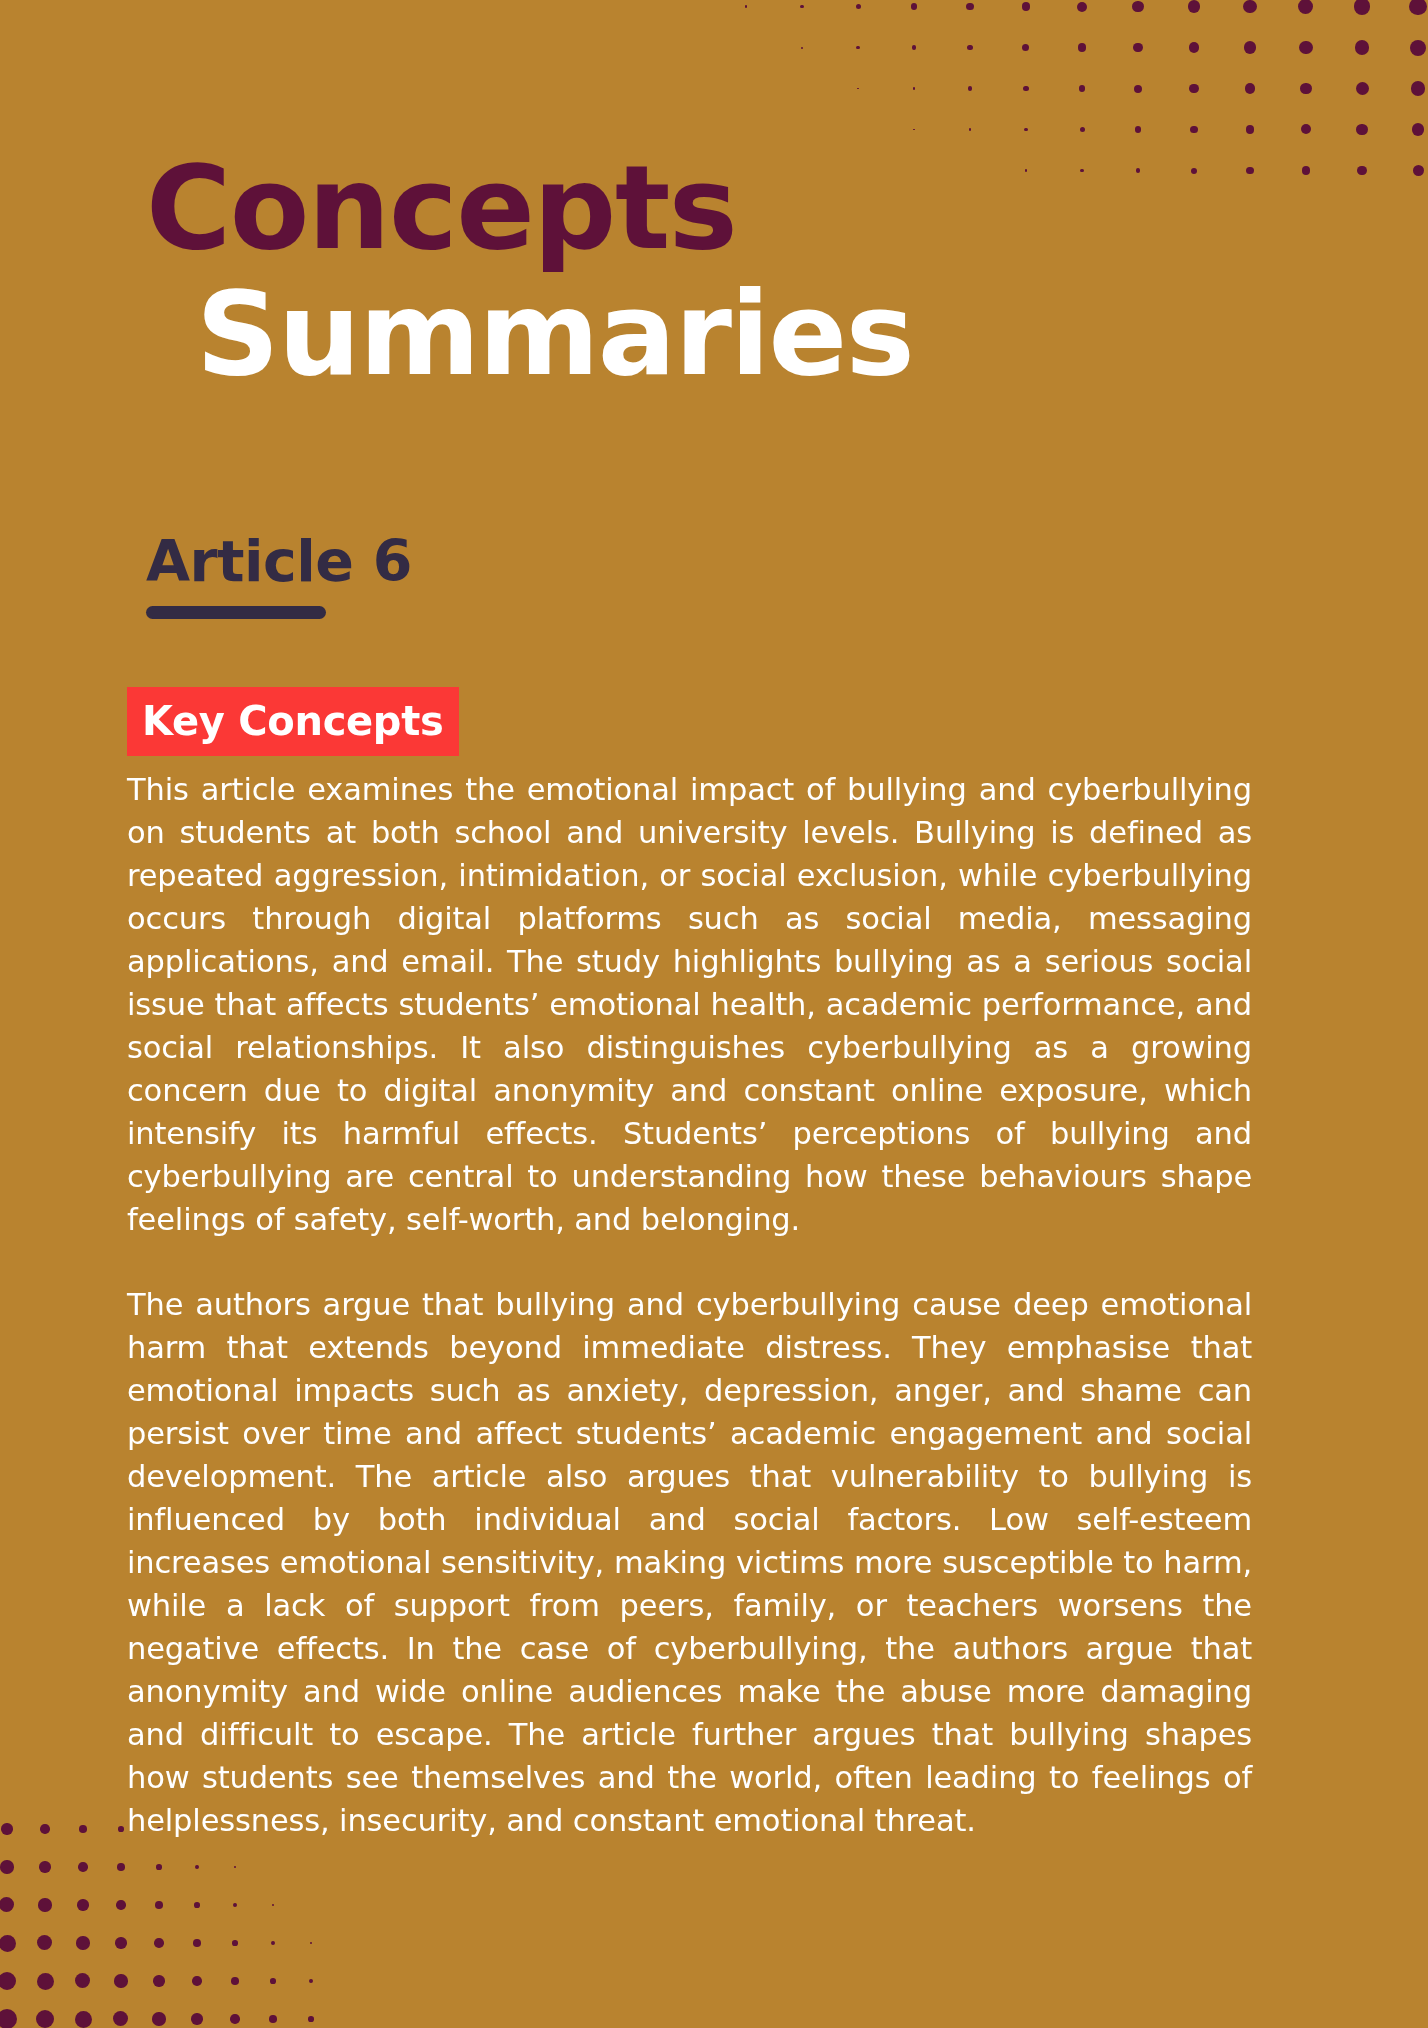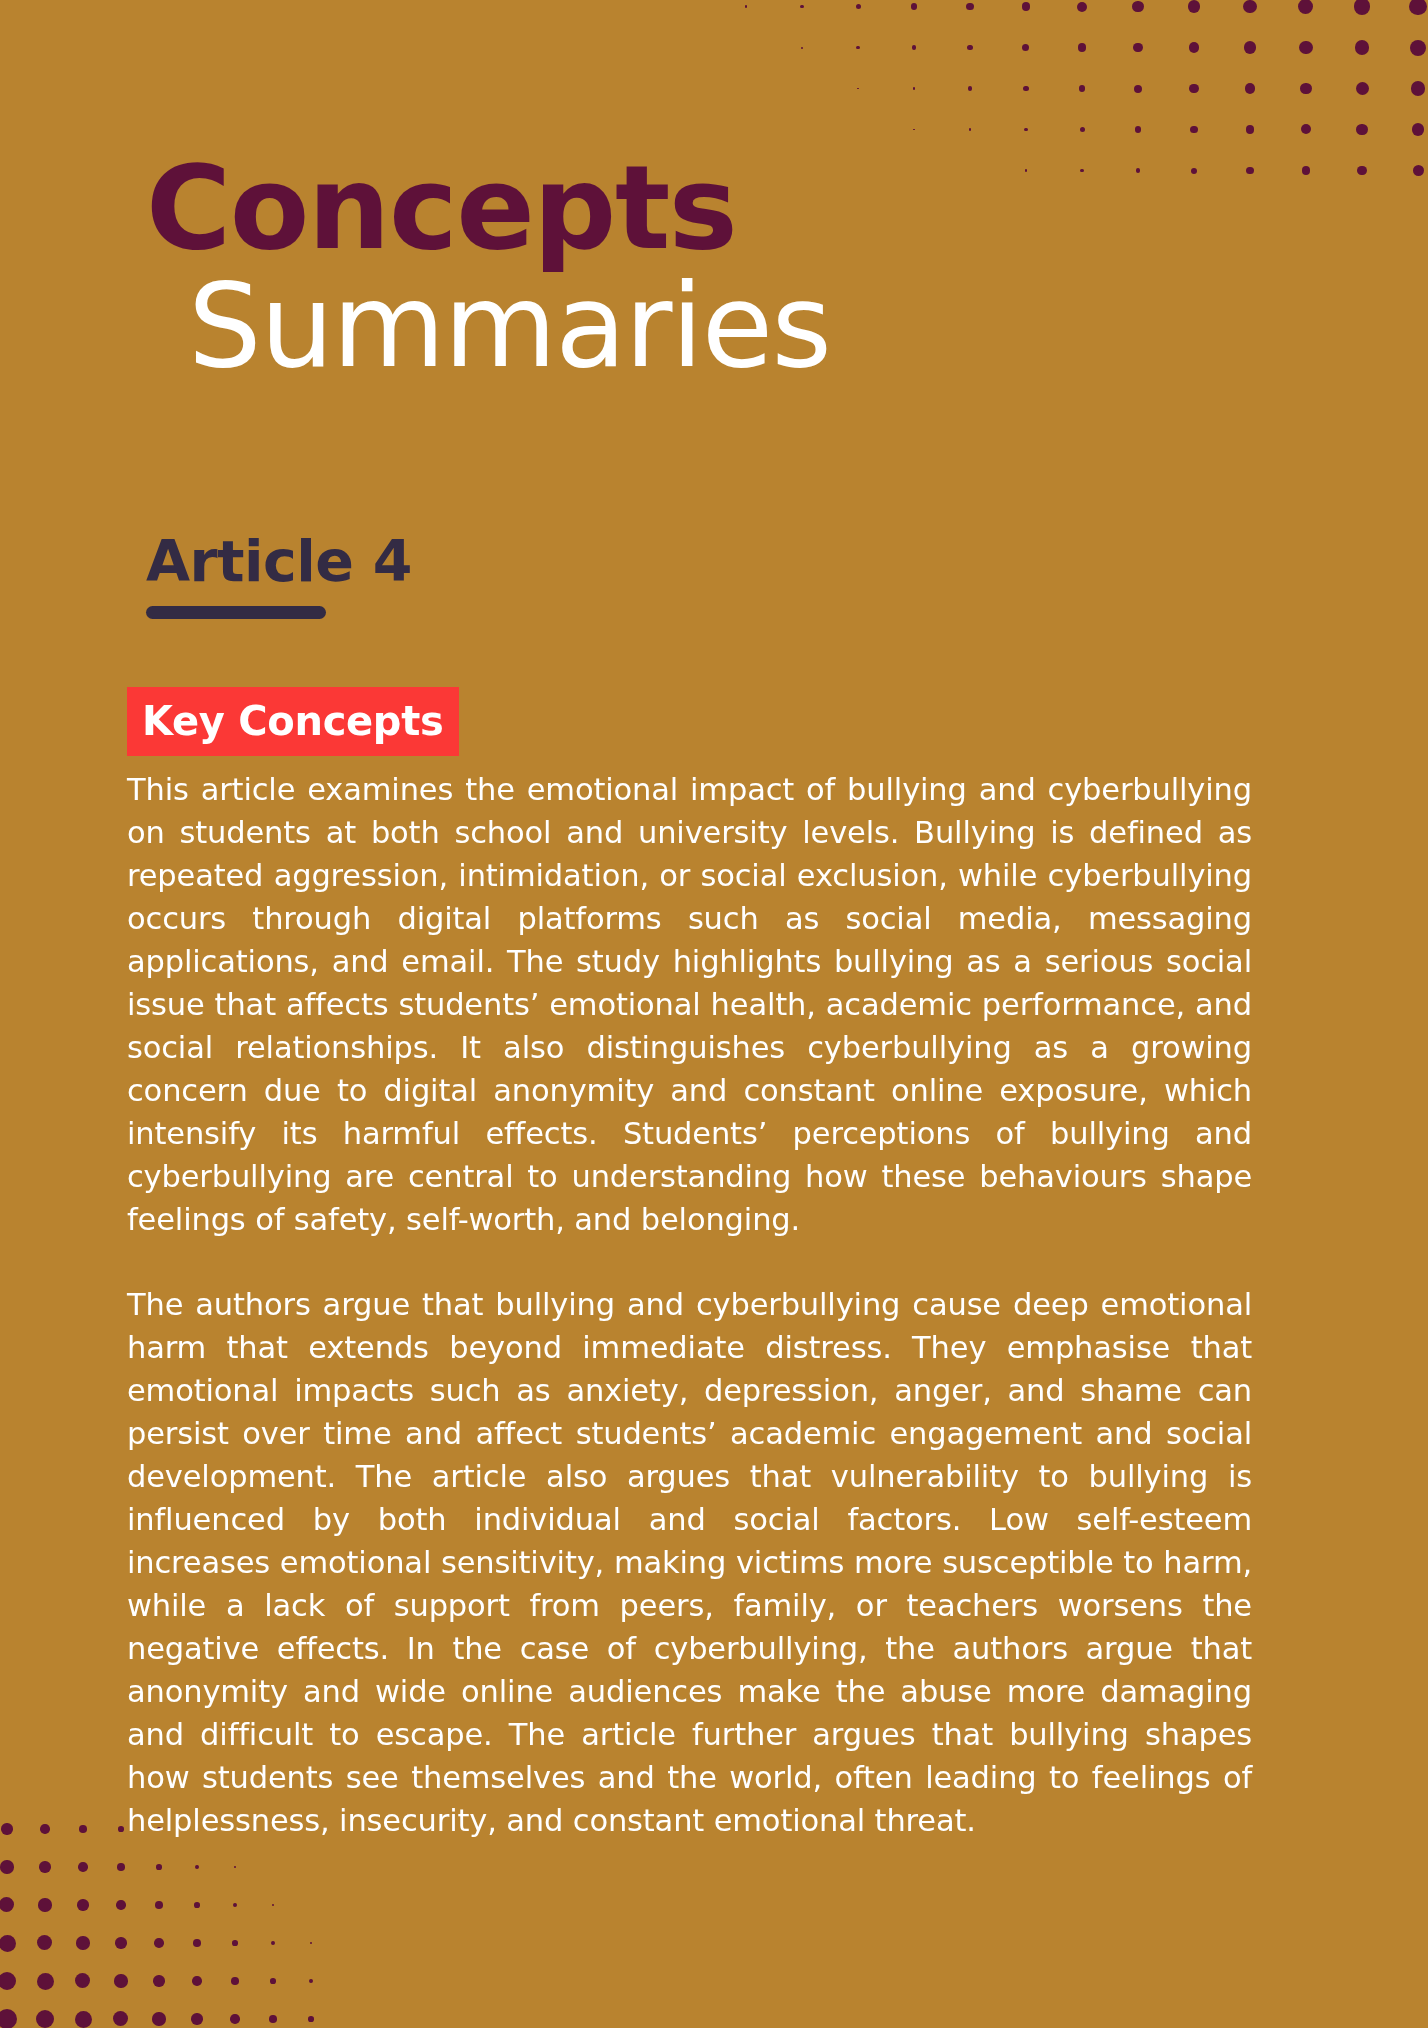--- a/index.html
+++ b/index.html
@@ -56,26 +56,26 @@
     font-family: "DejaVu Sans", sans-serif;
     font-weight: bold;
     font-size: 116px;
     line-height: 1.0;
     color: #5E1139;
     letter-spacing: -1.5px;
     margin: 0;
   }
   #title-summaries {
     font-family: "DejaVu Sans", sans-serif;
-    font-weight: normal;
+    font-weight: bold;
     font-size: 116px;
     line-height: 1.04;
     color: #FFFFFF;
     letter-spacing: -1.5px;
-    margin: 0;
+    margin: 8px;
     padding-left: 42px;
   }
 
   
   #article-heading-wrap {
     position: absolute;
     left: 146px;
     top: 533px;
   }
   #article-heading {
@@ -244,21 +244,21 @@
       <div class="dot" style="background: rgb(94, 17, 57); width: 7.6px; height: 7.6px; left: 281.2px; top: 205.2px;"></div>
       <div class="dot" style="background: rgb(94, 17, 57); width: 5.7px; height: 5.7px; left: 320.2px; top: 206.2px;"></div>
     </div>
 
   <div id="header">
     <div id="title-articles" style="color: rgb(94, 17, 57);">Concepts</div>
     <div id="title-summaries" style="color: rgb(255, 255, 255);">Summaries</div>
   </div>
 
   <div id="article-heading-wrap">
-    <div id="article-heading" style="color: rgb(51, 43, 68);">Article 4</div>
+    <div id="article-heading" style="color: rgb(51, 43, 68);">Article 6</div>
     <div id="article-heading-rule" style="background: rgb(51, 43, 68);"></div>
   </div>
 
   <div id="content">
 
     <div class="section" id="section-key-concepts">
       <div class="section-badge badge-key" style="background: rgb(251, 56, 54);">Key Concepts</div>
       <p class="section-body">This article examines the emotional impact of bullying and cyberbullying on students at both school and university levels. Bullying is defined as repeated aggression, intimidation, or social exclusion, while cyberbullying occurs through digital platforms such as social media, messaging applications, and email. The study highlights bullying as a serious social issue that affects students’ emotional health, academic performance, and social relationships. It also distinguishes cyberbullying as a growing concern due to digital anonymity and constant online exposure, which intensify its harmful effects. Students’ perceptions of bullying and cyberbullying are central to understanding how these behaviours shape feelings of safety, self-worth, and belonging.</p>
     </div>
 

